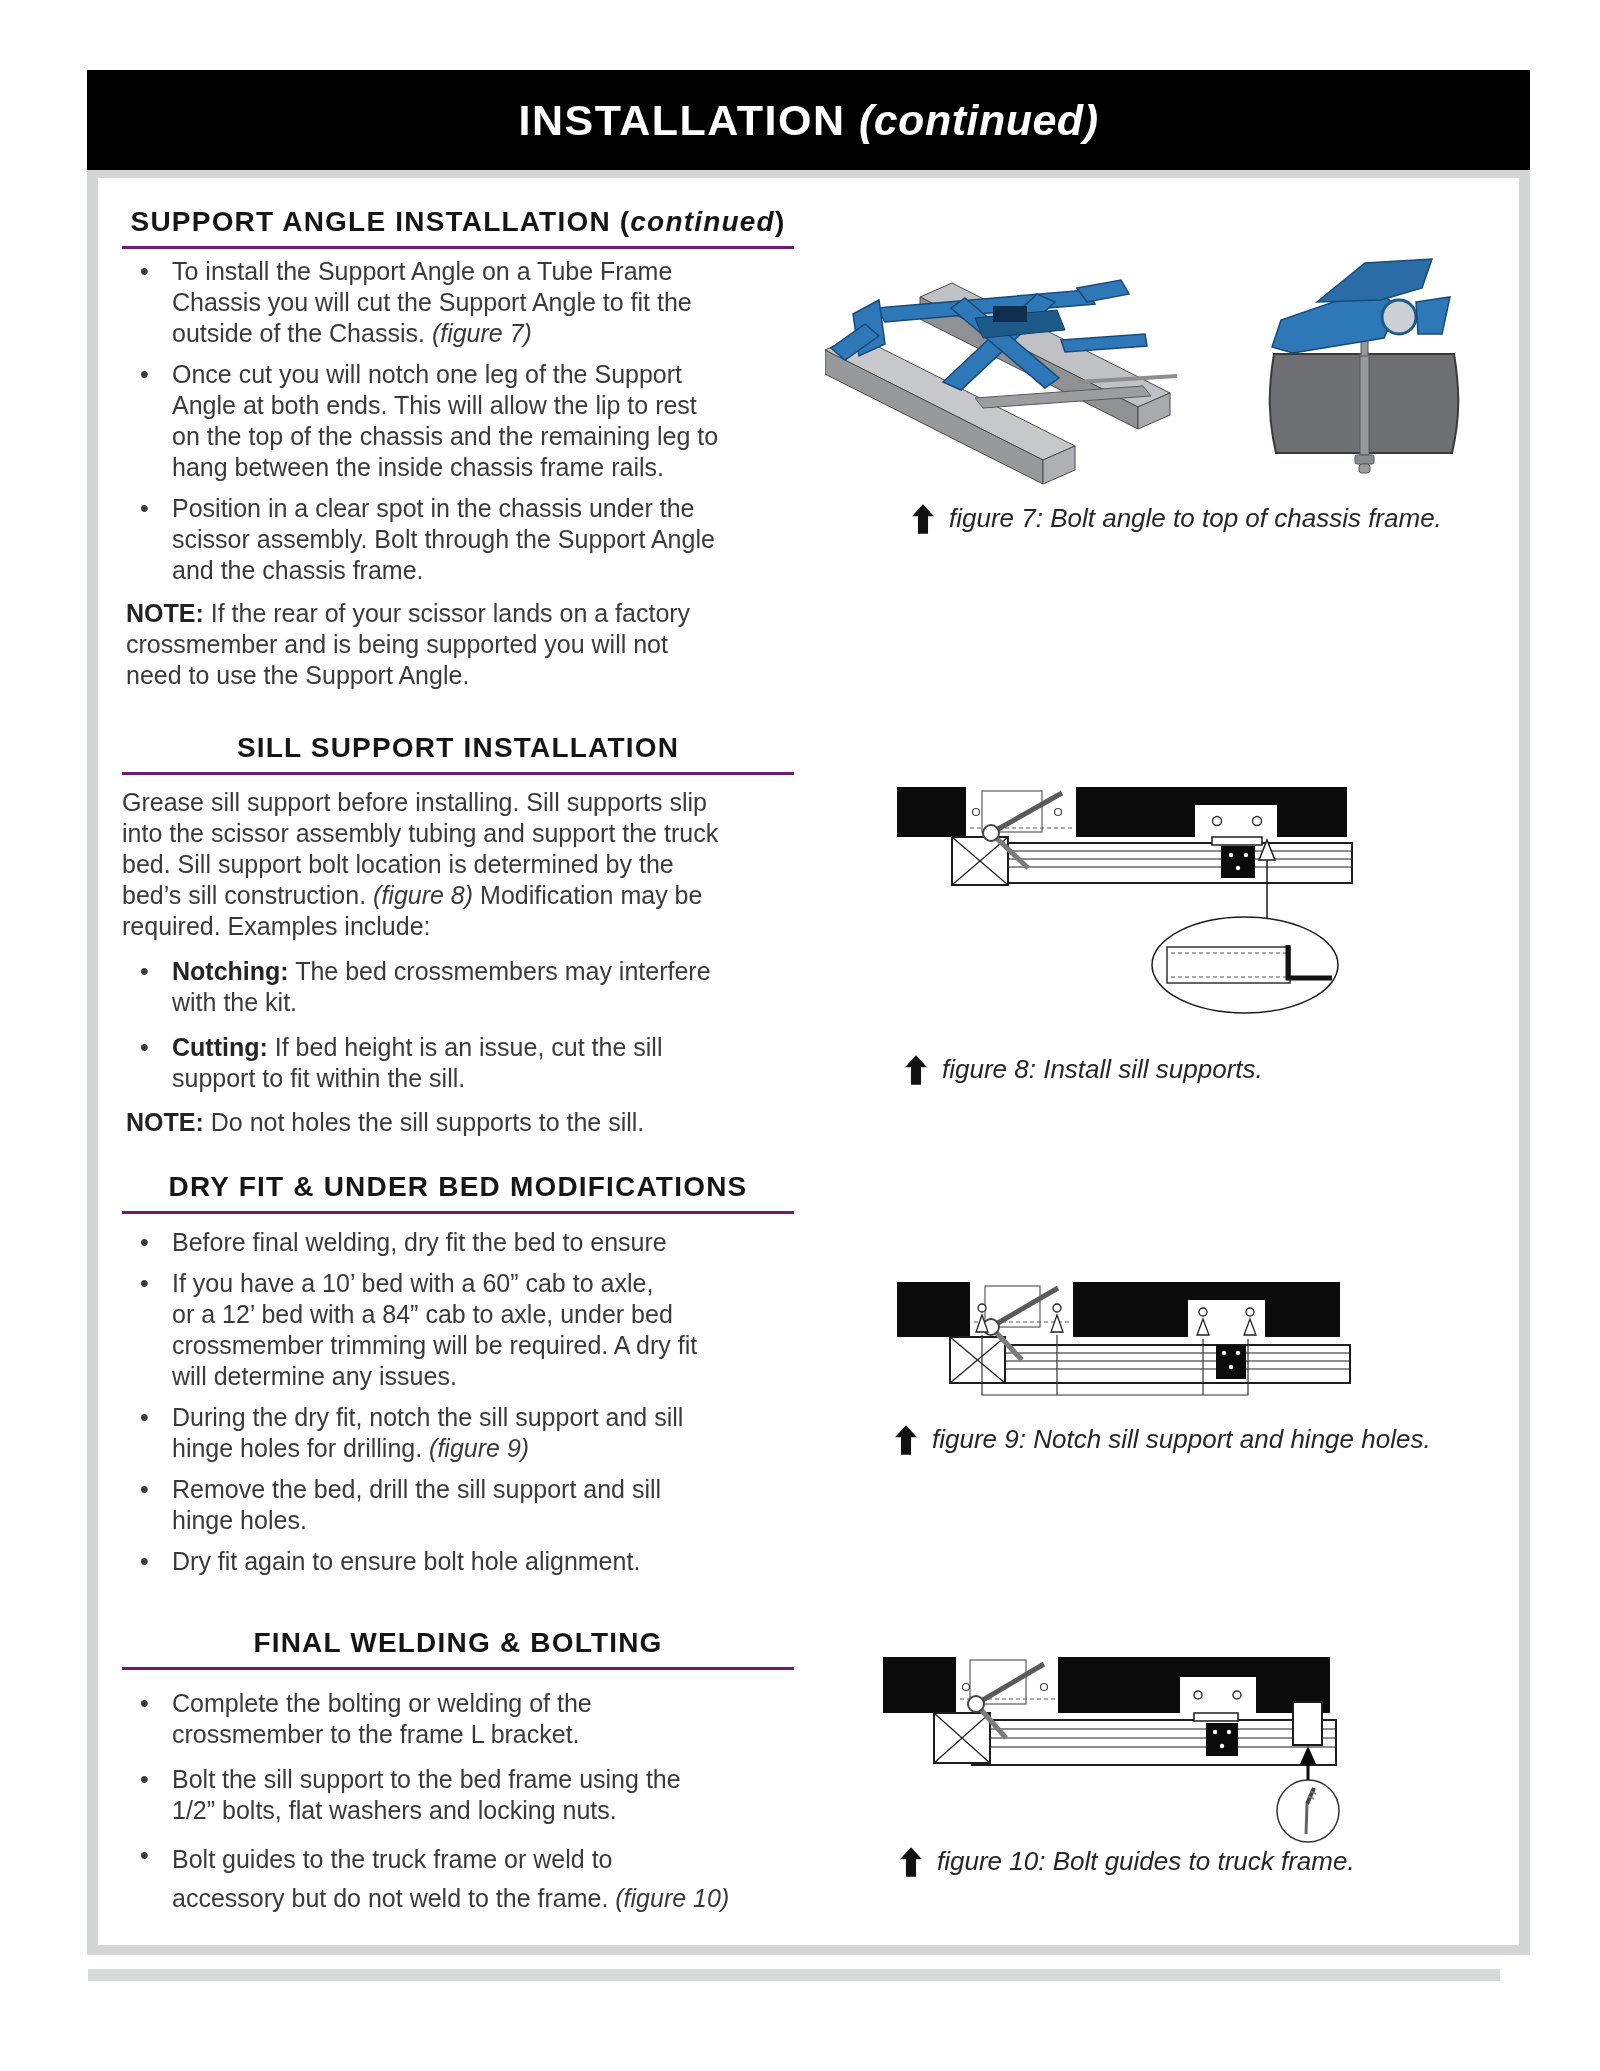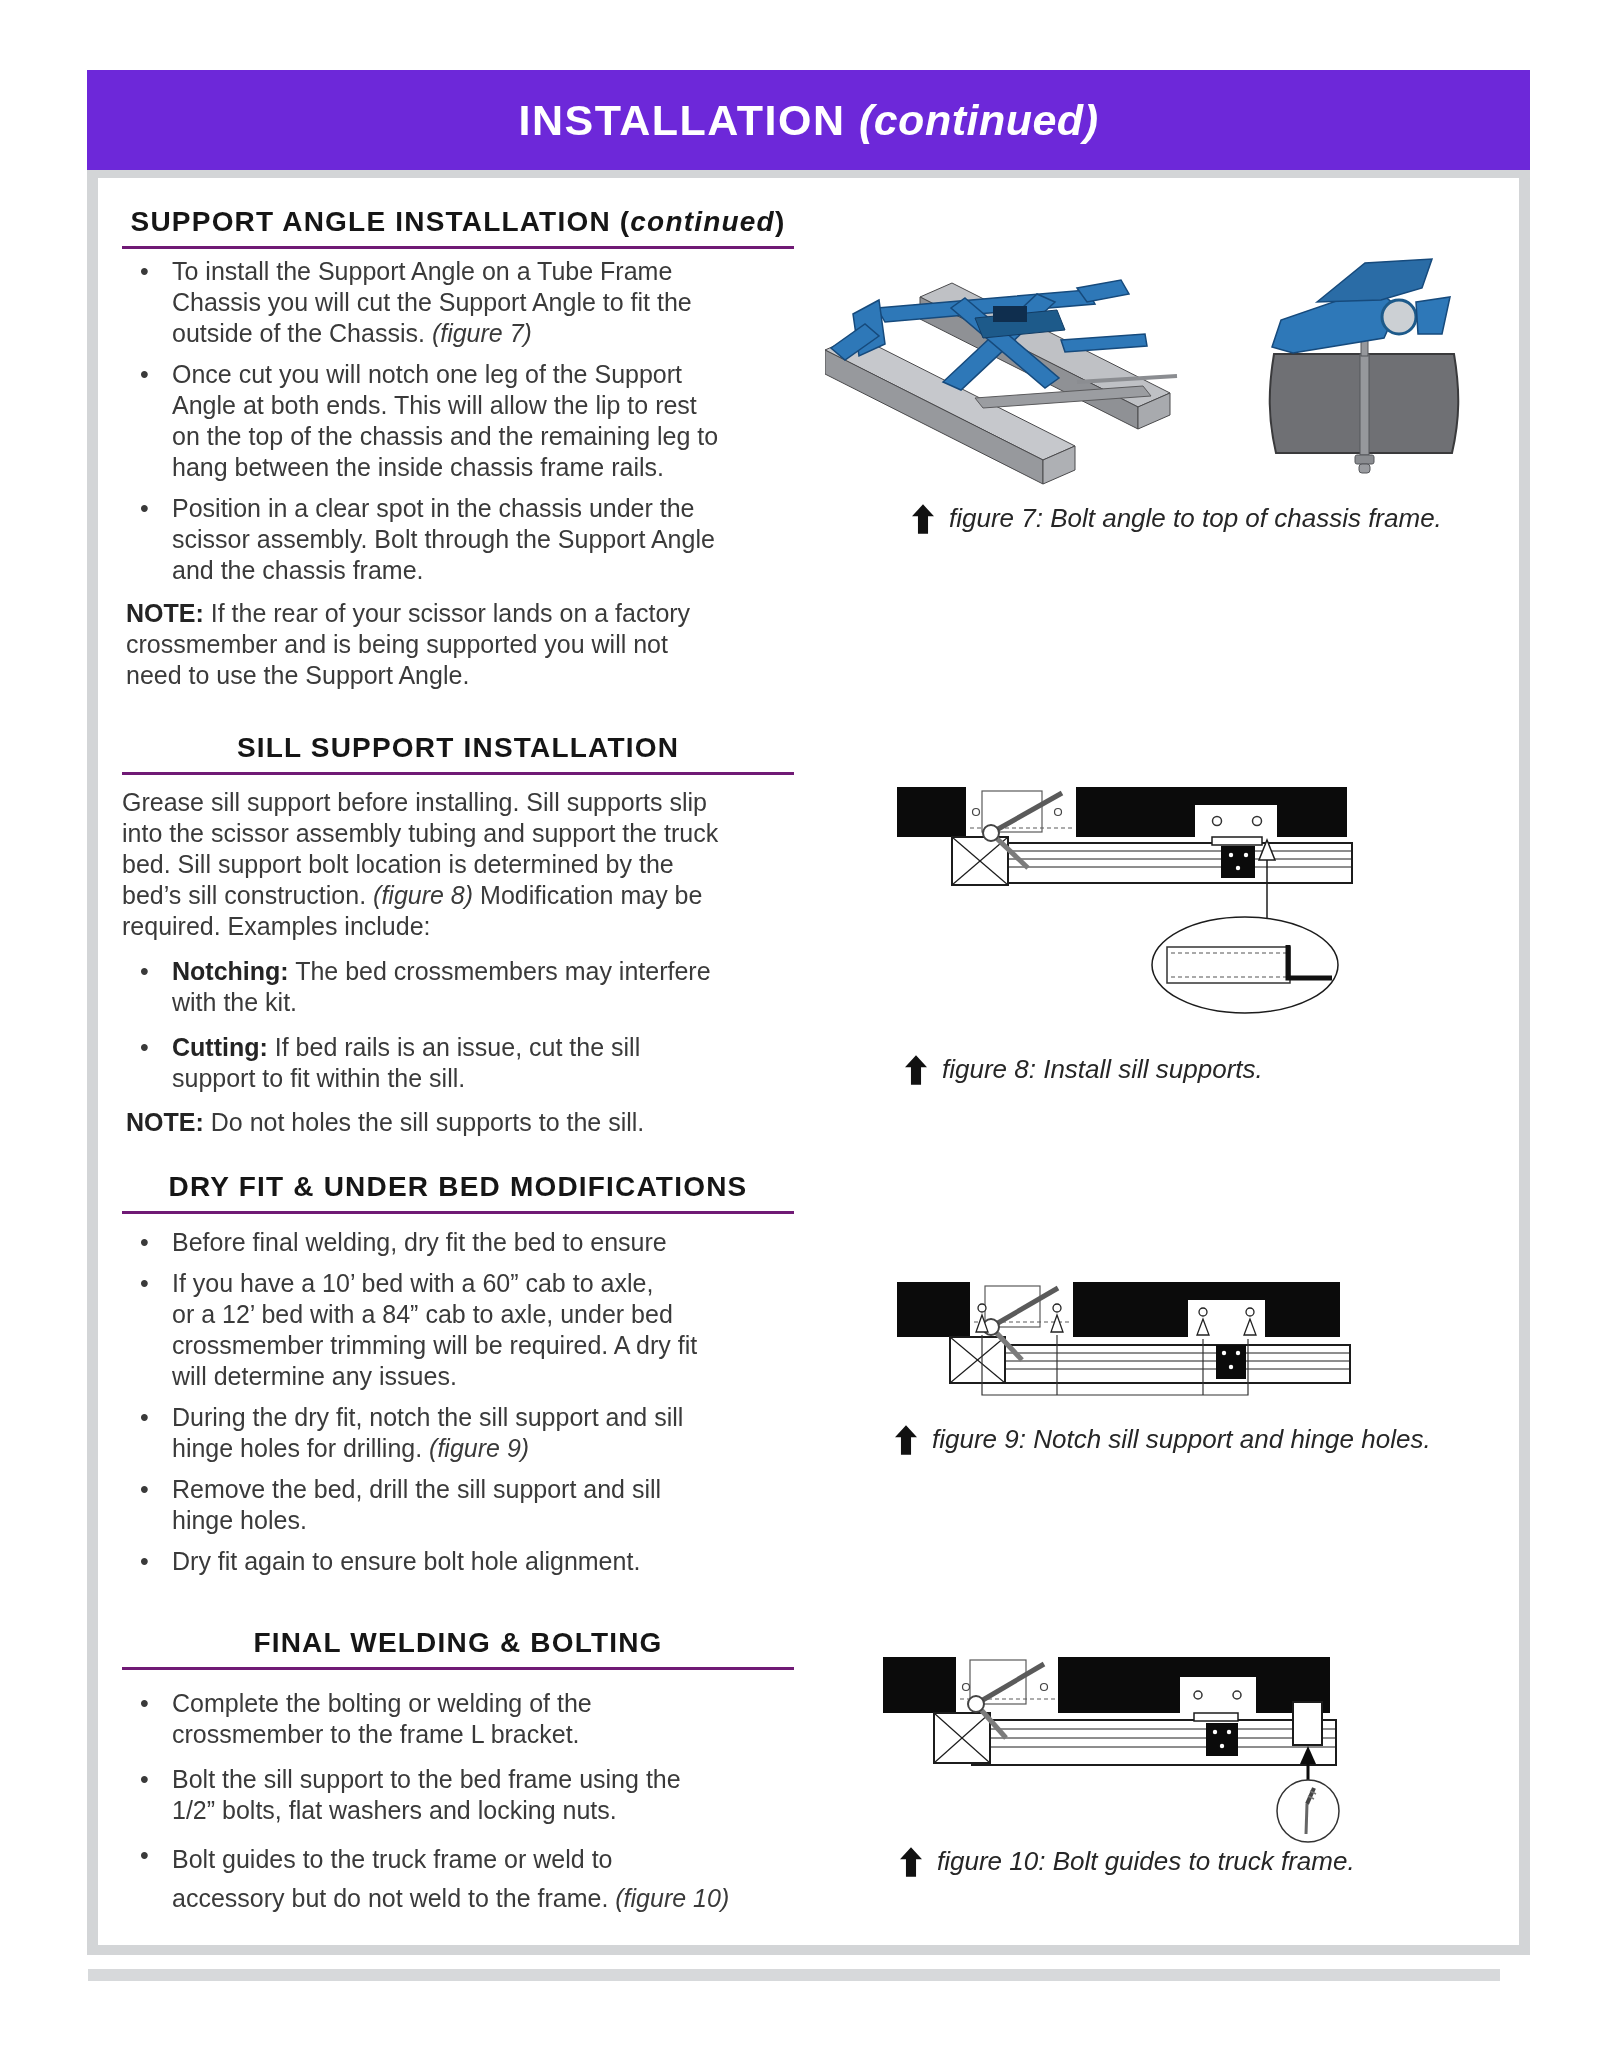--- a/index.html
+++ b/index.html
@@ -1,20 +1,20 @@
 <!DOCTYPE html>
 <html><head>
 <meta charset="utf-8">
 <style>
   html,body{margin:0;padding:0;background:#ffffff;}
   body{font-family:"Liberation Sans","DejaVu Sans",sans-serif;}
   #page{position:relative;width:1600px;height:2071px;background:#ffffff;overflow:hidden;}
 
   
-  .hdr-bar{position:absolute;left:87px;top:70px;width:1443px;height:100px;background:#6d28d9;
+  .hdr-bar{position:absolute;left:87px;top:70px;width:1443px;height:100px;background:#000000;
     display:flex;align-items:center;justify-content:center;}
   .hdr-title{color:#ffffff;font-size:43px;font-weight:bold;letter-spacing:1.5px;}
   .hdr-title .cont{font-style:italic;letter-spacing:0.5px;}
 
   
   .frame{position:absolute;left:87px;top:170px;width:1443px;height:1785px;box-sizing:border-box;
     background:#ffffff;border-left:11px solid #d3d5d7;border-right:11px solid #d3d5d7;
     border-bottom:10px solid #d3d5d7;border-top:8px solid #d3d5d7;}
   .bottom-bar{position:absolute;left:88px;top:1969px;width:1412px;height:12px;background:#d7d9db;}
   .sec-heading{position:absolute;left:122px;width:672px;text-align:center;font-weight:bold;
@@ -80,21 +80,21 @@
     <div><span>Grease sill support before installing. Sill supports slip</span><br><span>into the scissor assembly tubing and support the truck</span><br><span>bed. Sill support bolt location is determined by the</span><br><span>bed’s sill construction. </span><i>(figure 8)</i><span> Modification may be</span><br><span>required. Examples include:</span></div>
   </div>
 
   <div class="group g-s2 body-text" style="top:956px;">
     <div class="bullet">
       <span class="dot">•</span>
       <div class="btext"><b>Notching:</b><span> The bed crossmembers may interfere</span><br><span>with the kit.</span></div>
     </div>
     <div class="bullet">
       <span class="dot">•</span>
-      <div class="btext"><b>Cutting:</b><span> If bed rails is an issue, cut the sill</span><br><span>support to fit within the sill.</span></div>
+      <div class="btext"><b>Cutting:</b><span> If bed height is an issue, cut the sill</span><br><span>support to fit within the sill.</span></div>
     </div>
     <div class="note"><b>NOTE:</b><span>  Do not holes the sill supports to the sill.</span></div>
   </div>
 
   <div class="sec-heading" style="top:1170px;"><span>DRY FIT &amp; UNDER BED MODIFICATIONS</span></div>
 
   <div class="group g-s3 body-text" style="top:1227px;">
     <div class="bullet">
       <span class="dot">•</span>
       <div class="btext"><span>Before final welding, dry fit the bed to ensure</span><br></div>

